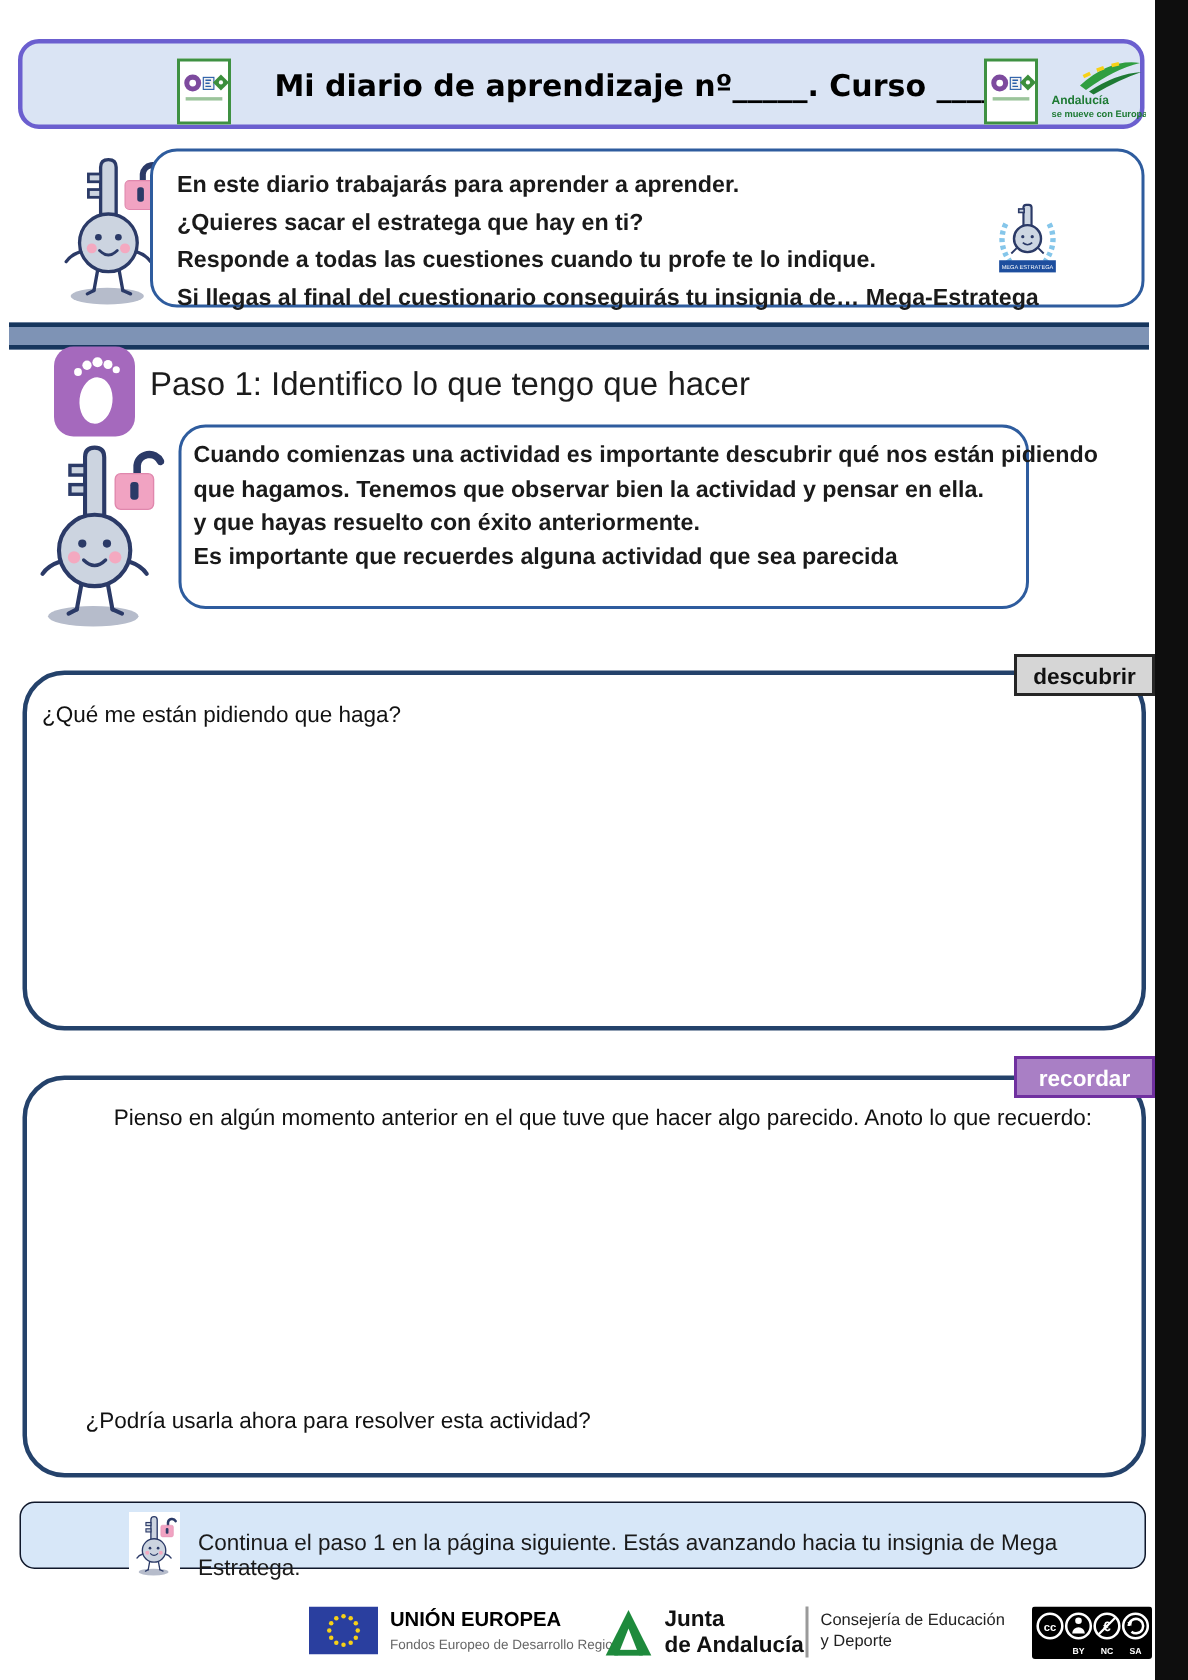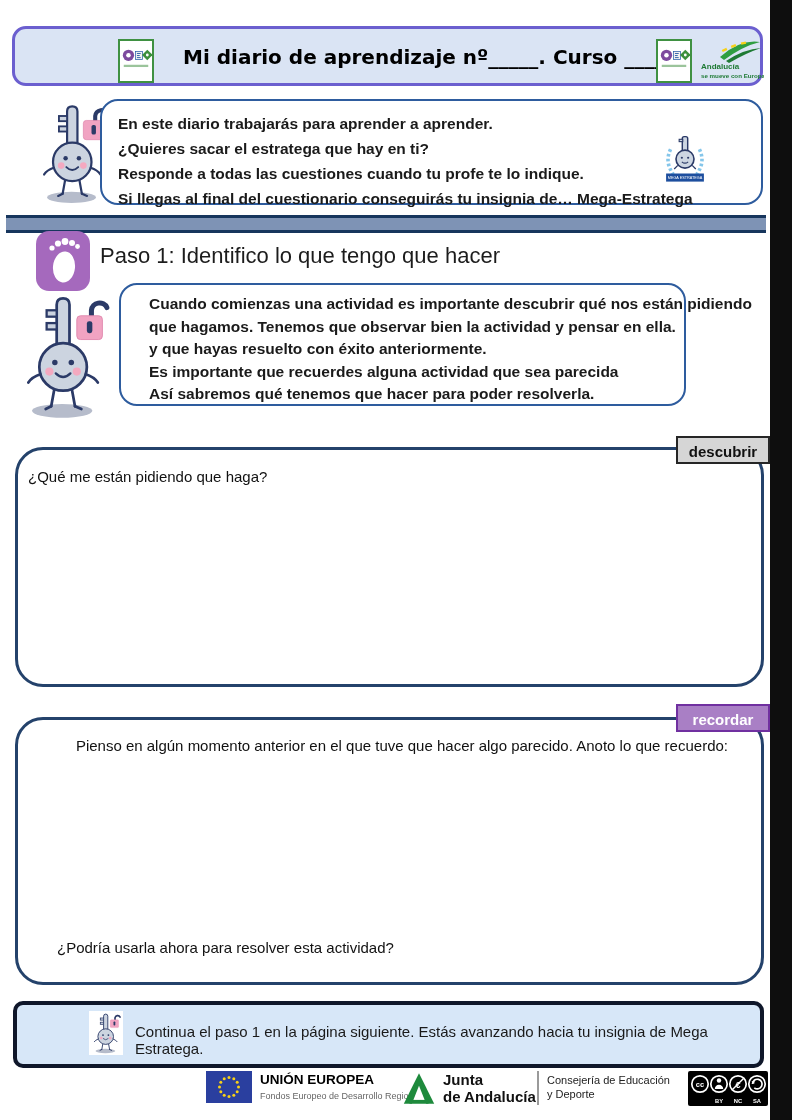--- a/index.html
+++ b/index.html
@@ -15,21 +15,21 @@
   .ole-logo{position:absolute;top:10px;width:36px;height:44px;background:#fff;
             border:2px solid #3f9142;box-sizing:border-box;}
   .ole-1{left:103px;} .ole-2{left:641px;}
   .andalucia-logo{position:absolute;left:683px;top:8px;width:66px;height:46px;}
 
   
   .speech{position:absolute;border:2.5px solid #2e5c9e;border-radius:18px;background:#fff;
           font-weight:bold;font-size:15.5px;box-sizing:border-box;}
   .speech-intro{left:100px;top:99px;width:663px;height:106px;padding:10px 16px;}
   .speech-intro .ln{line-height:25px;white-space:nowrap;}
-  .speech-step{left:119px;top:283px;width:567px;height:123px;padding:8px 28px;}
+  .speech-step{left:119px;top:283px;width:567px;height:123px;padding:8px 8px;}
   .speech-step .ln{line-height:22.5px;white-space:nowrap;}
 
   .keychar-lg{position:absolute;left:36px;top:98px;width:74px;height:110px;}
   .keychar-xl{position:absolute;left:16px;top:292px;width:96px;height:128px;}
   .badge-icon{position:absolute;left:658px;top:131px;width:54px;height:58px;}
 
   
   .divider{position:absolute;left:6px;top:215px;width:760px;height:12px;background:#7e93b5;
            border-top:3px solid #17365d;border-bottom:3px solid #17365d;}
 
@@ -49,22 +49,22 @@
   .answer-box{position:absolute;left:15px;width:749px;background:#fff;
               border:3px solid #24426b;border-radius:28px;box-sizing:border-box;}
   .box-descubrir{top:447px;height:240px;}
   .box-recordar{top:717px;height:268px;}
   .answer-prompt{position:absolute;left:10px;font-size:15px;color:#111;text-align:right;}
   .prompt-1{top:18px;}
   .prompt-r1{top:14px;width:700px;line-height:24px;}
   .prompt-r2{bottom:26px;margin-left:29px;}
 
   
-  .notice-box{position:absolute;left:13px;top:1001px;width:751px;height:67px;
-              background:#d7e7f8;border:4px solid #0f172a;border-radius:10px;box-sizing:border-box;}
+  .notice-box{position:absolute;left:13px;top:1001px;width:751px;height:45px;
+              background:#d7e7f8;border:1px solid #0f172a;border-radius:10px;box-sizing:border-box;}
   .notice-key{position:absolute;left:72px;top:6px;width:32px;height:42px;background:#fff;padding:1px;}
   .notice-text{position:absolute;left:118px;top:18px;font-size:15px;color:#1a1a1a;}
 
   
   .eu-flag{position:absolute;left:206px;top:1071px;width:46px;height:32px;}
   .eu-title{position:absolute;left:260px;top:1072px;font-weight:bold;font-size:13.5px;color:#000;}
   .eu-sub{position:absolute;left:260px;top:1091px;font-size:9px;color:#666;}
   .junta-logo{position:absolute;left:400px;top:1070px;width:38px;height:37px;}
   .junta-l1{position:absolute;left:443px;top:1071px;font-weight:bold;font-size:15px;color:#111;}
   .junta-l2{position:absolute;left:443px;top:1088px;font-weight:bold;font-size:15px;color:#111;}
@@ -181,21 +181,20 @@
   <div class="paso-heading">Paso 1: Identifico lo que tengo que hacer</div>
 
   <svg class="keychar-xl" viewBox="0 0 100 140">
       <use href="#keychar"></use>
     </svg>
   <div class="speech speech-step">
     <div class="ln">Cuando comienzas una actividad es importante descubrir qué nos están pidiendo</div>
     <div class="ln">que hagamos. Tenemos que observar bien la actividad y pensar en ella.</div>
     <div class="ln">y que hayas resuelto con éxito anteriormente.</div>
     <div class="ln">Es importante que recuerdes alguna actividad que sea parecida</div>
-    <div class="ln">Así sabremos qué tenemos que hacer para poder resolverla.</div>
   </div>
 
   <div class="tag tag-descubrir">descubrir</div>
   <div class="answer-box box-descubrir">
     <div class="answer-prompt prompt-1">¿Qué me están pidiendo que haga?</div>
   </div>
 
   <div class="tag tag-recordar">recordar</div>
   <div class="answer-box box-recordar">
     <div class="answer-prompt prompt-r1">Pienso en algún momento anterior en el que tuve que hacer algo parecido. Anoto lo que recuerdo:</div>

